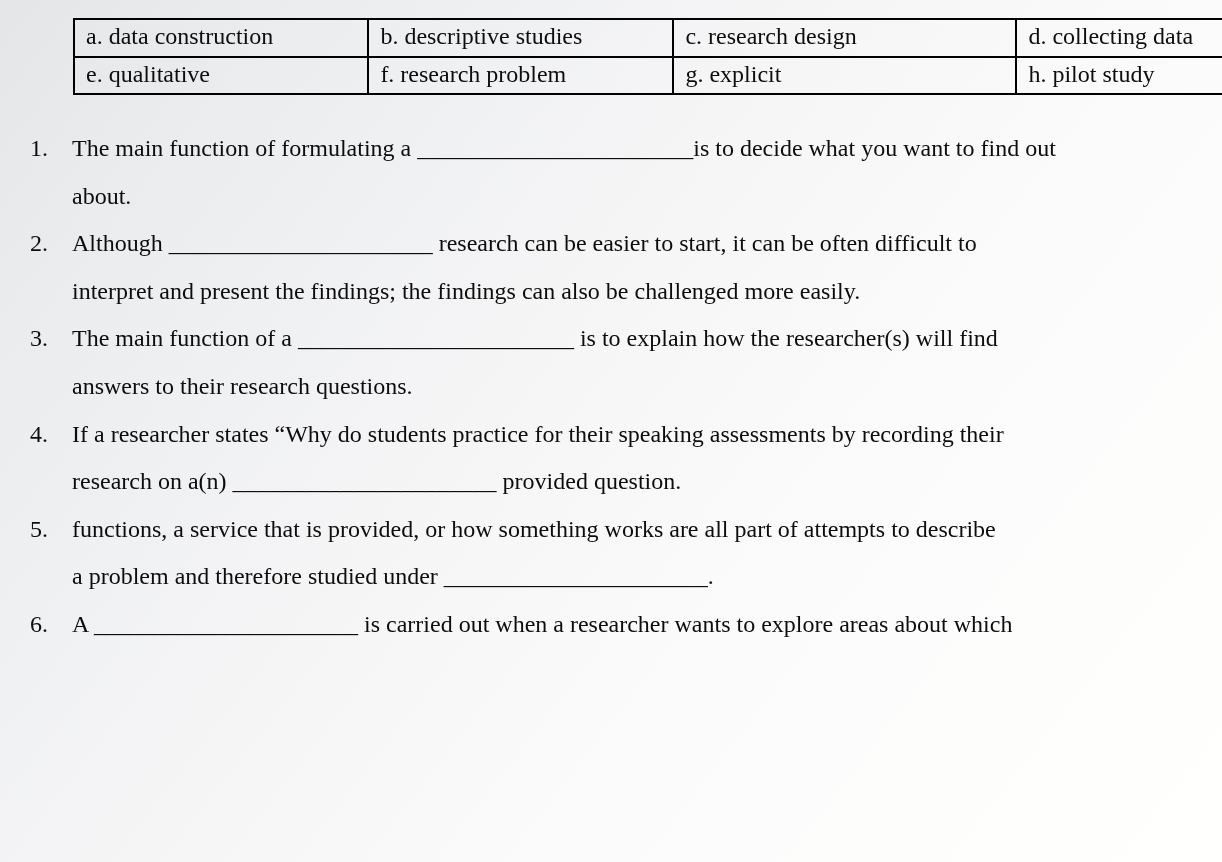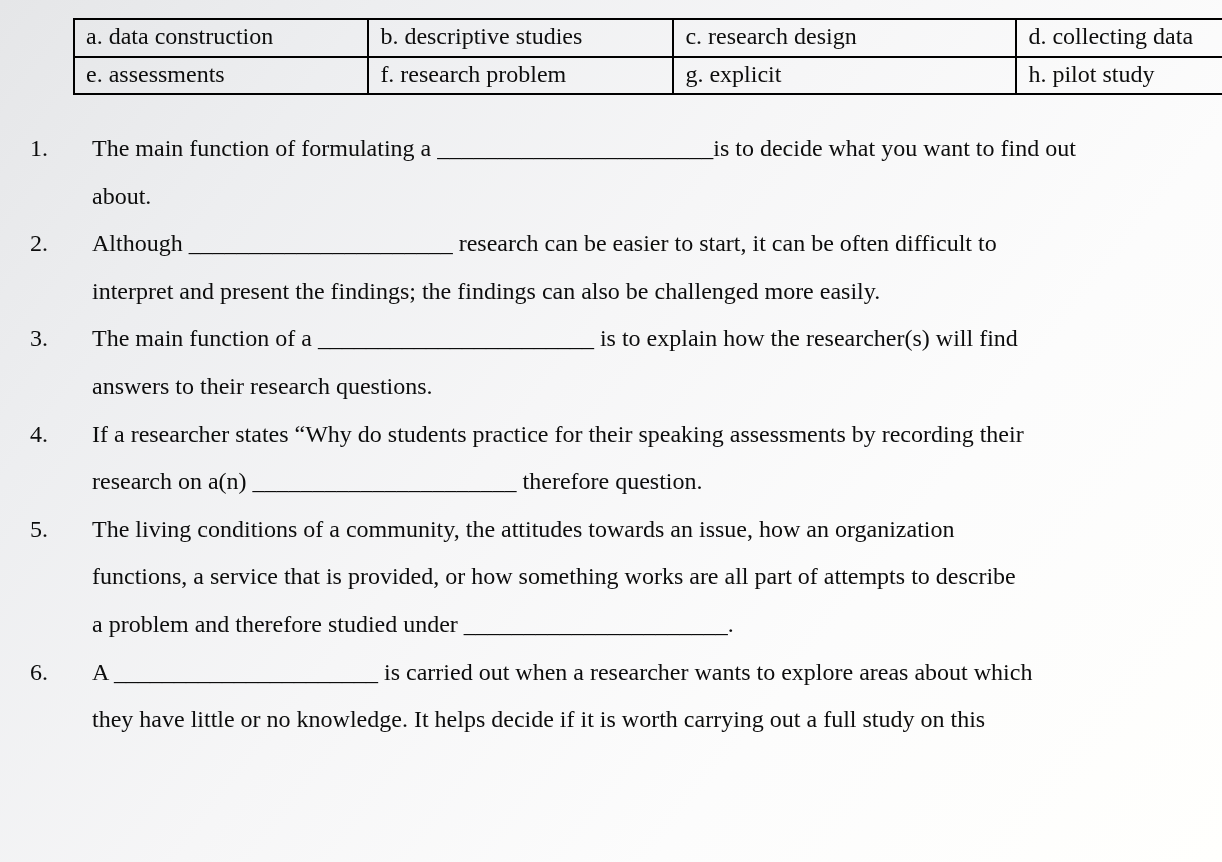--- a/index.html
+++ b/index.html
@@ -49,21 +49,20 @@
     display: flex;
     align-items: flex-start;
   }
   .qnum {
     flex: none;
     width: 42px;
   }
   .qbody {
     flex: 1 1 auto;
     min-width: 0;
-    margin-left: 20px;
   }
   .qline {
     white-space: nowrap;
   }
 </style>
 </head>
 <body>
 
 <div class="page">
 
@@ -75,21 +74,21 @@
         <col class="c4">
     </colgroup>
     <tbody>
       <tr>
         <td>a. data construction</td>
         <td>b. descriptive studies</td>
         <td>c. research design</td>
         <td>d. collecting data</td>
       </tr>
       <tr>
-        <td>e. assessments</td>
+        <td>e. qualitative</td>
         <td>f. research problem</td>
         <td>g. explicit</td>
         <td>h. pilot study</td>
       </tr>
     </tbody>
   </table>
 
   <div class="questions">
 
     <div class="question">
@@ -113,35 +112,33 @@
       <div class="qbody">
         <div class="qline">The main function of a _______________________ is to explain how the researcher(s) will find</div>
         <div class="qline">answers to their research questions.</div>
       </div>
     </div>
 
     <div class="question">
       <span class="qnum">4.</span>
       <div class="qbody">
         <div class="qline">If a researcher states “Why do students practice for their speaking assessments by recording their</div>
-        <div class="qline">research on a(n) ______________________ therefore question.</div>
+        <div class="qline">research on a(n) ______________________ provided question.</div>
       </div>
     </div>
 
     <div class="question">
       <span class="qnum">5.</span>
       <div class="qbody">
-        <div class="qline">The living conditions of a community, the attitudes towards an issue, how an organization</div>
         <div class="qline">functions, a service that is provided, or how something works are all part of attempts to describe</div>
         <div class="qline">a problem and therefore studied under ______________________.</div>
       </div>
     </div>
 
     <div class="question">
       <span class="qnum">6.</span>
       <div class="qbody">
         <div class="qline">A ______________________ is carried out when a researcher wants to explore areas about which</div>
-        <div class="qline">they have little or no knowledge. It helps decide if it is worth carrying out a full study on this</div>
       </div>
     </div>
 
   </div>
 </div>
 
 </body></html>

